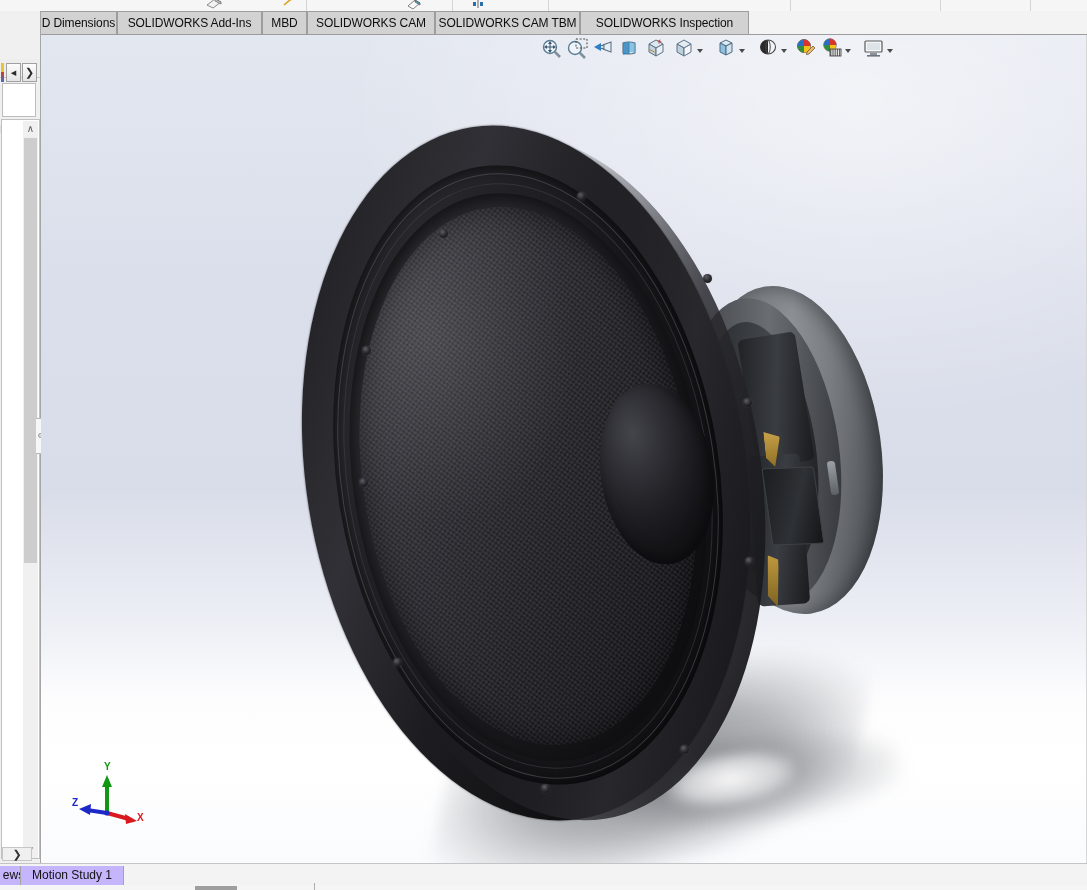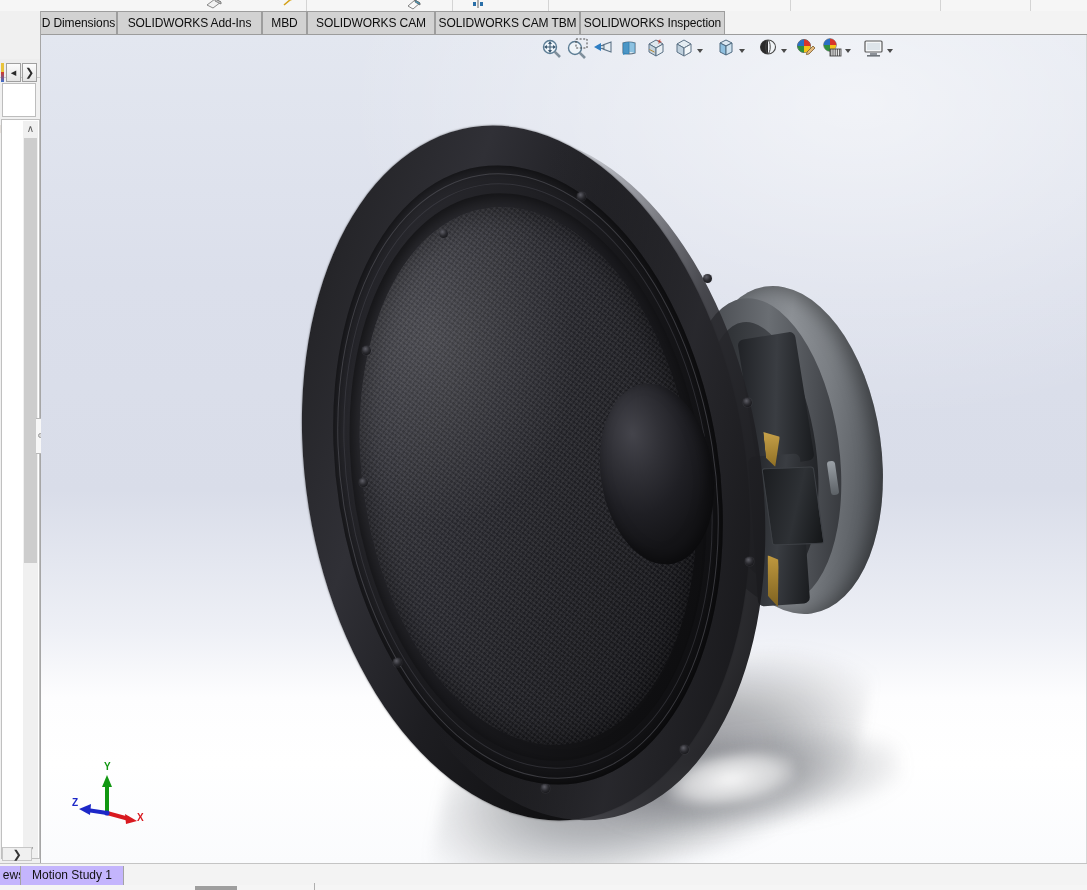--- a/index.html
+++ b/index.html
@@ -413,21 +413,21 @@
 
   <div class="tabbar">
     <div class="tabline"></div>
 
     <div class="tab clipped" style="left:0px;width:22px"><span>te</span></div>
     <div class="tab" style="left:22px;width:95px"><span>MBD Dimensions</span></div>
     <div class="tab" style="left:117px;width:145px"><span>SOLIDWORKS Add-Ins</span></div>
     <div class="tab" style="left:262px;width:45px"><span>MBD</span></div>
     <div class="tab" style="left:307px;width:128px"><span>SOLIDWORKS CAM</span></div>
     <div class="tab" style="left:435px;width:145px"><span>SOLIDWORKS CAM TBM</span></div>
-    <div class="tab" style="left:580px;width:145px"><span>SOLIDWORKS Inspection</span></div>
+    <div class="tab" style="left:580px;width:169px"><span>SOLIDWORKS Inspection</span></div>
   </div>
 
   <div class="leftcol">
     <div class="tree-tabstrip"></div>
 
     <div class="pm-colorbar"></div>
     <div class="navbtn" style="left:6px"><span>◂</span></div>
     <div class="navbtn" style="left:22px"><span>❯</span></div>
 
     <div class="tree-box"></div>

